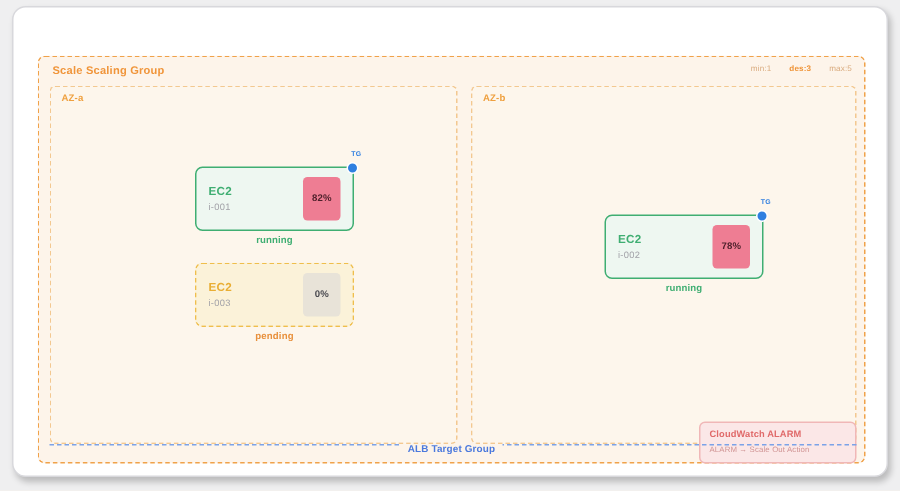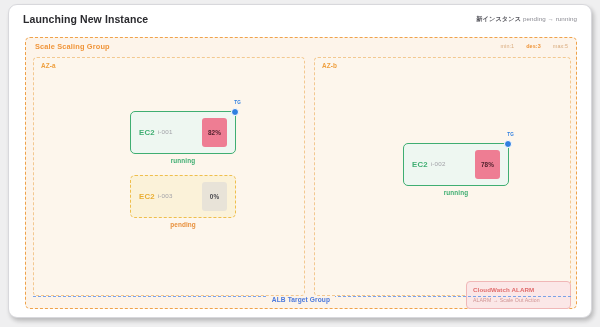--- a/index.html
+++ b/index.html
@@ -147,21 +147,21 @@
   .inst.running {
     border: 1.4px solid #3fae72;
     background: #eef7f1;
   }
   .inst.pending {
     border: 1.4px dashed #efbe4c;
     background: #fbf2d9;
   }
   .inst-meta {
     display: flex;
-    flex-direction: row;
+    flex-direction: column;
     gap: 3px;
     flex: 1;
   }
   .inst-kind {
     font-size: 7.8px;
     font-weight: bold;
     letter-spacing: 0.2px;
   }
   .running .inst-kind { color: #3fae72; }
   .pending .inst-kind { color: #e9ae34; }
@@ -272,27 +272,20 @@
     color: #d09494;
     letter-spacing: 0.1px;
   }
 </style>
 </head>
 <body>
 
 <div class="stage">
   <div class="card">
 
-    <div class="card-header">
-      <div class="card-title">Launching New Instance</div>
-      <div class="header-note">
-        <span class="jp">新インスタンス</span>
-        <span>pending → running</span>
-      </div>
-    </div>
 
     <div class="asg">
       <div class="asg-label">Scale Scaling Group</div>
 
       <div class="capacity">
         <span class="cap-badge">min:1</span>
         <span class="cap-badge active">des:3</span>
         <span class="cap-badge">max:5</span>
       </div>
 

